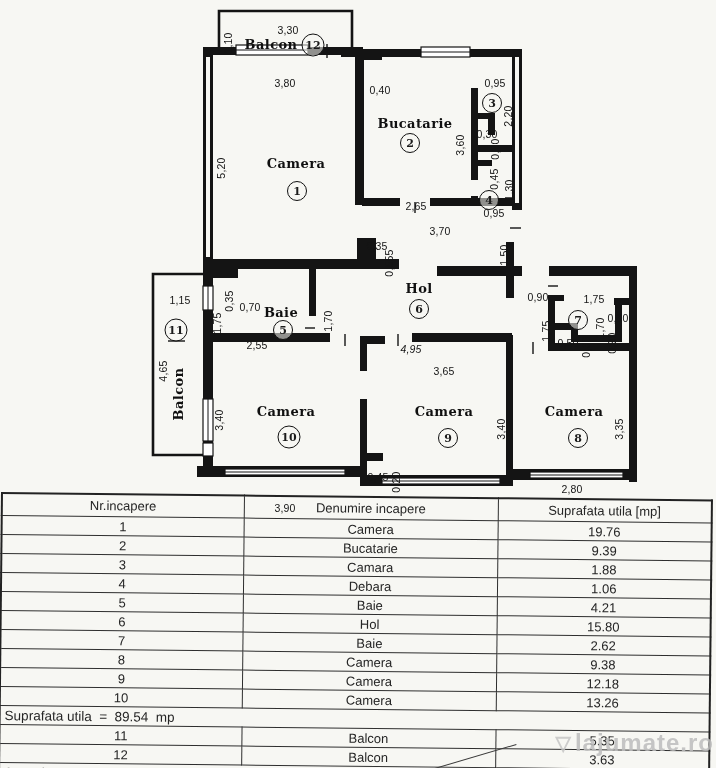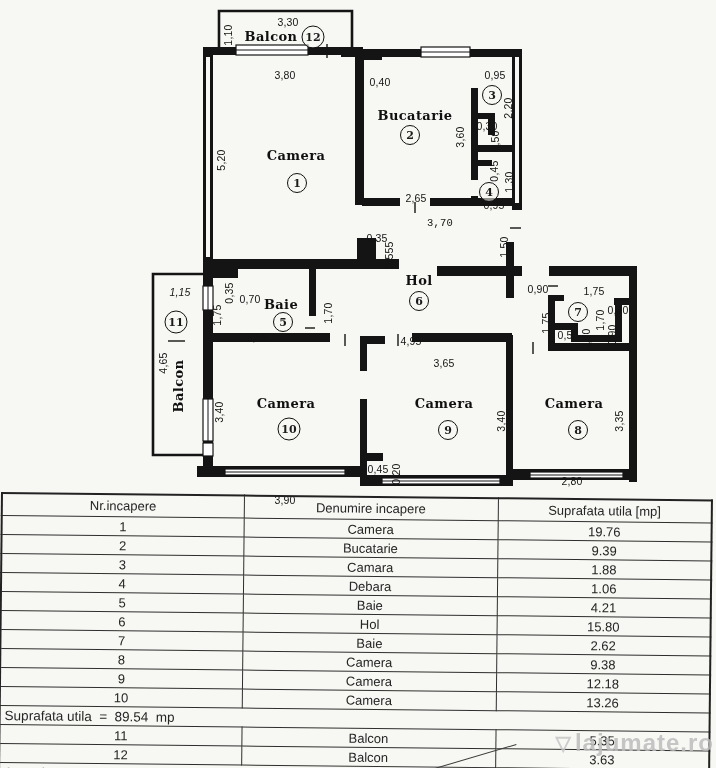--- a/index.html
+++ b/index.html
@@ -1,20 +1,20 @@
 <!DOCTYPE html>
 <html><head>
 <meta charset="utf-8">
 <style>
   html,body{margin:0;padding:0;}
   .page{position:relative;width:716px;height:768px;background:#f7f7f3;overflow:hidden;
         font-family:"Liberation Sans",sans-serif;color:#1b1b1b;}
   .plan{position:absolute;left:0;top:0;width:716px;height:492px;}
   .plan svg{position:absolute;left:0;top:0;}
-  .plan-labels{position:absolute;left:0;top:8px;width:588px;height:492px;}
+  .plan-labels{position:absolute;left:0;top:16px;width:588px;height:492px;}
   .pl{position:absolute;white-space:nowrap;transform:translate(-50%,-50%);}
   .pl.dim{font-size:10.5px;letter-spacing:.2px;color:#141414;}
   .pl.room{font-family:"DejaVu Serif",serif;font-weight:bold;font-size:13px;letter-spacing:.4px;color:#101010;}
   .pl.circle{width:18px;height:18px;border:1.4px solid #111;border-radius:50%;
              font-family:"DejaVu Serif",serif;font-weight:bold;font-size:11px;
              display:flex;align-items:center;justify-content:center;background:rgba(247,247,243,.55);}
   .pl.circle.c2{width:21px;height:21px;}
   .wm-plan{position:absolute;left:355px;top:268px;transform:translate(-50%,-50%);
            font-size:30px;font-weight:bold;font-style:italic;color:#9a9a9a;opacity:.16;letter-spacing:2px;}
   .tablewrap{position:absolute;left:1px;top:492px;width:710px;transform:rotate(.6deg);transform-origin:0 0;}
@@ -135,27 +135,27 @@
         <span class="pl dim" style="left: 487px; top: 118px; transform: translate(-50%, -50%);">0,30</span>
         <span class="pl dim" style="left: 495px; top: 133px; transform: translate(-50%, -50%) rotate(-90deg);">0,50</span>
         <span class="pl room" style="left: 296px; top: 147px; transform: translate(-50%, -50%);">Camera</span>
         <span class="pl circle" style="left: 297px; top: 175px; transform: translate(-50%, -50%);">1</span>
         <span class="pl dim" style="left: 221px; top: 152px; transform: translate(-50%, -50%) rotate(-90deg);">5,20</span>
         <span class="pl dim" style="left: 494px; top: 163px; transform: translate(-50%, -50%) rotate(-90deg);">0,45</span>
         <span class="pl dim" style="left: 509px; top: 174px; transform: translate(-50%, -50%) rotate(-90deg);">1,30</span>
         <span class="pl circle" style="left: 489px; top: 184px; transform: translate(-50%, -50%);">4</span>
         <span class="pl dim" style="left: 494px; top: 197px; transform: translate(-50%, -50%);">0,95</span>
         <span class="pl dim" style="left: 416px; top: 190px; transform: translate(-50%, -50%);">2,65</span>
-        <span class="pl dim" style="left: 440px; top: 215px; transform: translate(-50%, -50%); font-family: Liberation Mono, monospace;">3,70</span>
+        <span class="pl dim" style="left: 440px; top: 215px; transform: translate(-50%, -50%);">3,70</span>
         <span class="pl dim" style="left: 377px; top: 230px; transform: translate(-50%, -50%);">0,35</span>
         <span class="pl dim" style="left: 389px; top: 247px; transform: translate(-50%, -50%) rotate(-90deg);">0,555</span>
         <span class="pl dim" style="left: 504px; top: 239px; transform: translate(-50%, -50%) rotate(-90deg);">1,50</span>
         <span class="pl room" style="left: 419px; top: 272px; transform: translate(-50%, -50%);">Hol</span>
         <span class="pl circle" style="left: 419px; top: 293px; transform: translate(-50%, -50%);">6</span>
-        <span class="pl dim" style="left: 180px; top: 284px; transform: translate(-50%, -50%); font-style: italic;">1,15</span>
+        <span class="pl dim" style="left: 180px; top: 284px; transform: translate(-50%, -50%);">1,15</span>
         <span class="pl circle c2" style="left: 176px; top: 314px; transform: translate(-50%, -50%);">11</span>
         <span class="pl dim" style="left: 229px; top: 285px; transform: translate(-50%, -50%) rotate(-90deg);">0,35</span>
         <span class="pl dim" style="left: 250px; top: 291px; transform: translate(-50%, -50%);">0,70</span>
         <span class="pl dim" style="left: 217px; top: 307px; transform: translate(-50%, -50%) rotate(-90deg);">1,75</span>
         <span class="pl room" style="left: 281px; top: 296px; transform: translate(-50%, -50%);">Baie</span>
         <span class="pl circle" style="left: 283px; top: 314px; transform: translate(-50%, -50%);">5</span>
         <span class="pl dim" style="left: 328px; top: 305px; transform: translate(-50%, -50%) rotate(-90deg);">1,70</span>
         <span class="pl dim" style="left: 257px; top: 329px; transform: translate(-50%, -50%);">2,55</span>
         <span class="pl dim" style="left: 538px; top: 281px; transform: translate(-50%, -50%);">0,90</span>
         <span class="pl dim" style="left: 594px; top: 283px; transform: translate(-50%, -50%);">1,75</span>
@@ -165,21 +165,21 @@
         <span class="pl dim" style="left: 586px; top: 331px; transform: translate(-50%, -50%) rotate(-90deg);">0,30</span>
         <span class="pl dim" style="left: 600px; top: 312px; transform: translate(-50%, -50%) rotate(-90deg);">1,70</span>
         <span class="pl dim" style="left: 612px; top: 327px; transform: translate(-50%, -50%) rotate(-90deg);">0,90</span>
         <span class="pl dim" style="left: 618px; top: 302px; transform: translate(-50%, -50%);">0,30</span>
         <span class="pl dim" style="left: 163px; top: 355px; transform: translate(-50%, -50%) rotate(-90deg);">4,65</span>
         <span class="pl room" style="left: 178px; top: 378px; transform: translate(-50%, -50%) rotate(-90deg);">Balcon</span>
         <span class="pl dim" style="left: 219px; top: 404px; transform: translate(-50%, -50%) rotate(-90deg);">3,40</span>
         <span class="pl room" style="left: 286px; top: 395px; transform: translate(-50%, -50%);">Camera</span>
         <span class="pl circle c2" style="left: 289px; top: 421px; transform: translate(-50%, -50%);">10</span>
         <span class="pl dim" style="left: 285px; top: 468px; transform: translate(-50%, -50%); margin-top: 24px;">3,90</span>
-        <span class="pl dim" style="left: 411px; top: 333px; transform: translate(-50%, -50%);">4,95</span>
+        <span class="pl dim" style="left: 411px; top: 333px; transform: translate(-50%, -50%); font-style: italic;">4,95</span>
         <span class="pl dim" style="left: 444px; top: 355px; transform: translate(-50%, -50%);">3,65</span>
         <span class="pl room" style="left: 444px; top: 395px; transform: translate(-50%, -50%);">Camera</span>
         <span class="pl circle" style="left: 448px; top: 422px; transform: translate(-50%, -50%);">9</span>
         <span class="pl dim" style="left: 501px; top: 413px; transform: translate(-50%, -50%) rotate(-90deg);">3,40</span>
         <span class="pl dim" style="left: 378px; top: 461px; transform: translate(-50%, -50%);">0,45</span>
         <span class="pl dim" style="left: 396px; top: 466px; transform: translate(-50%, -50%) rotate(-90deg);">0,20</span>
         <span class="pl room" style="left: 574px; top: 395px; transform: translate(-50%, -50%);">Camera</span>
         <span class="pl circle" style="left: 578px; top: 422px; transform: translate(-50%, -50%);">8</span>
         <span class="pl dim" style="left: 619px; top: 413px; transform: translate(-50%, -50%) rotate(-90deg);">3,35</span>
         <span class="pl dim" style="left: 572px; top: 473px; transform: translate(-50%, -50%);">2,80</span>

